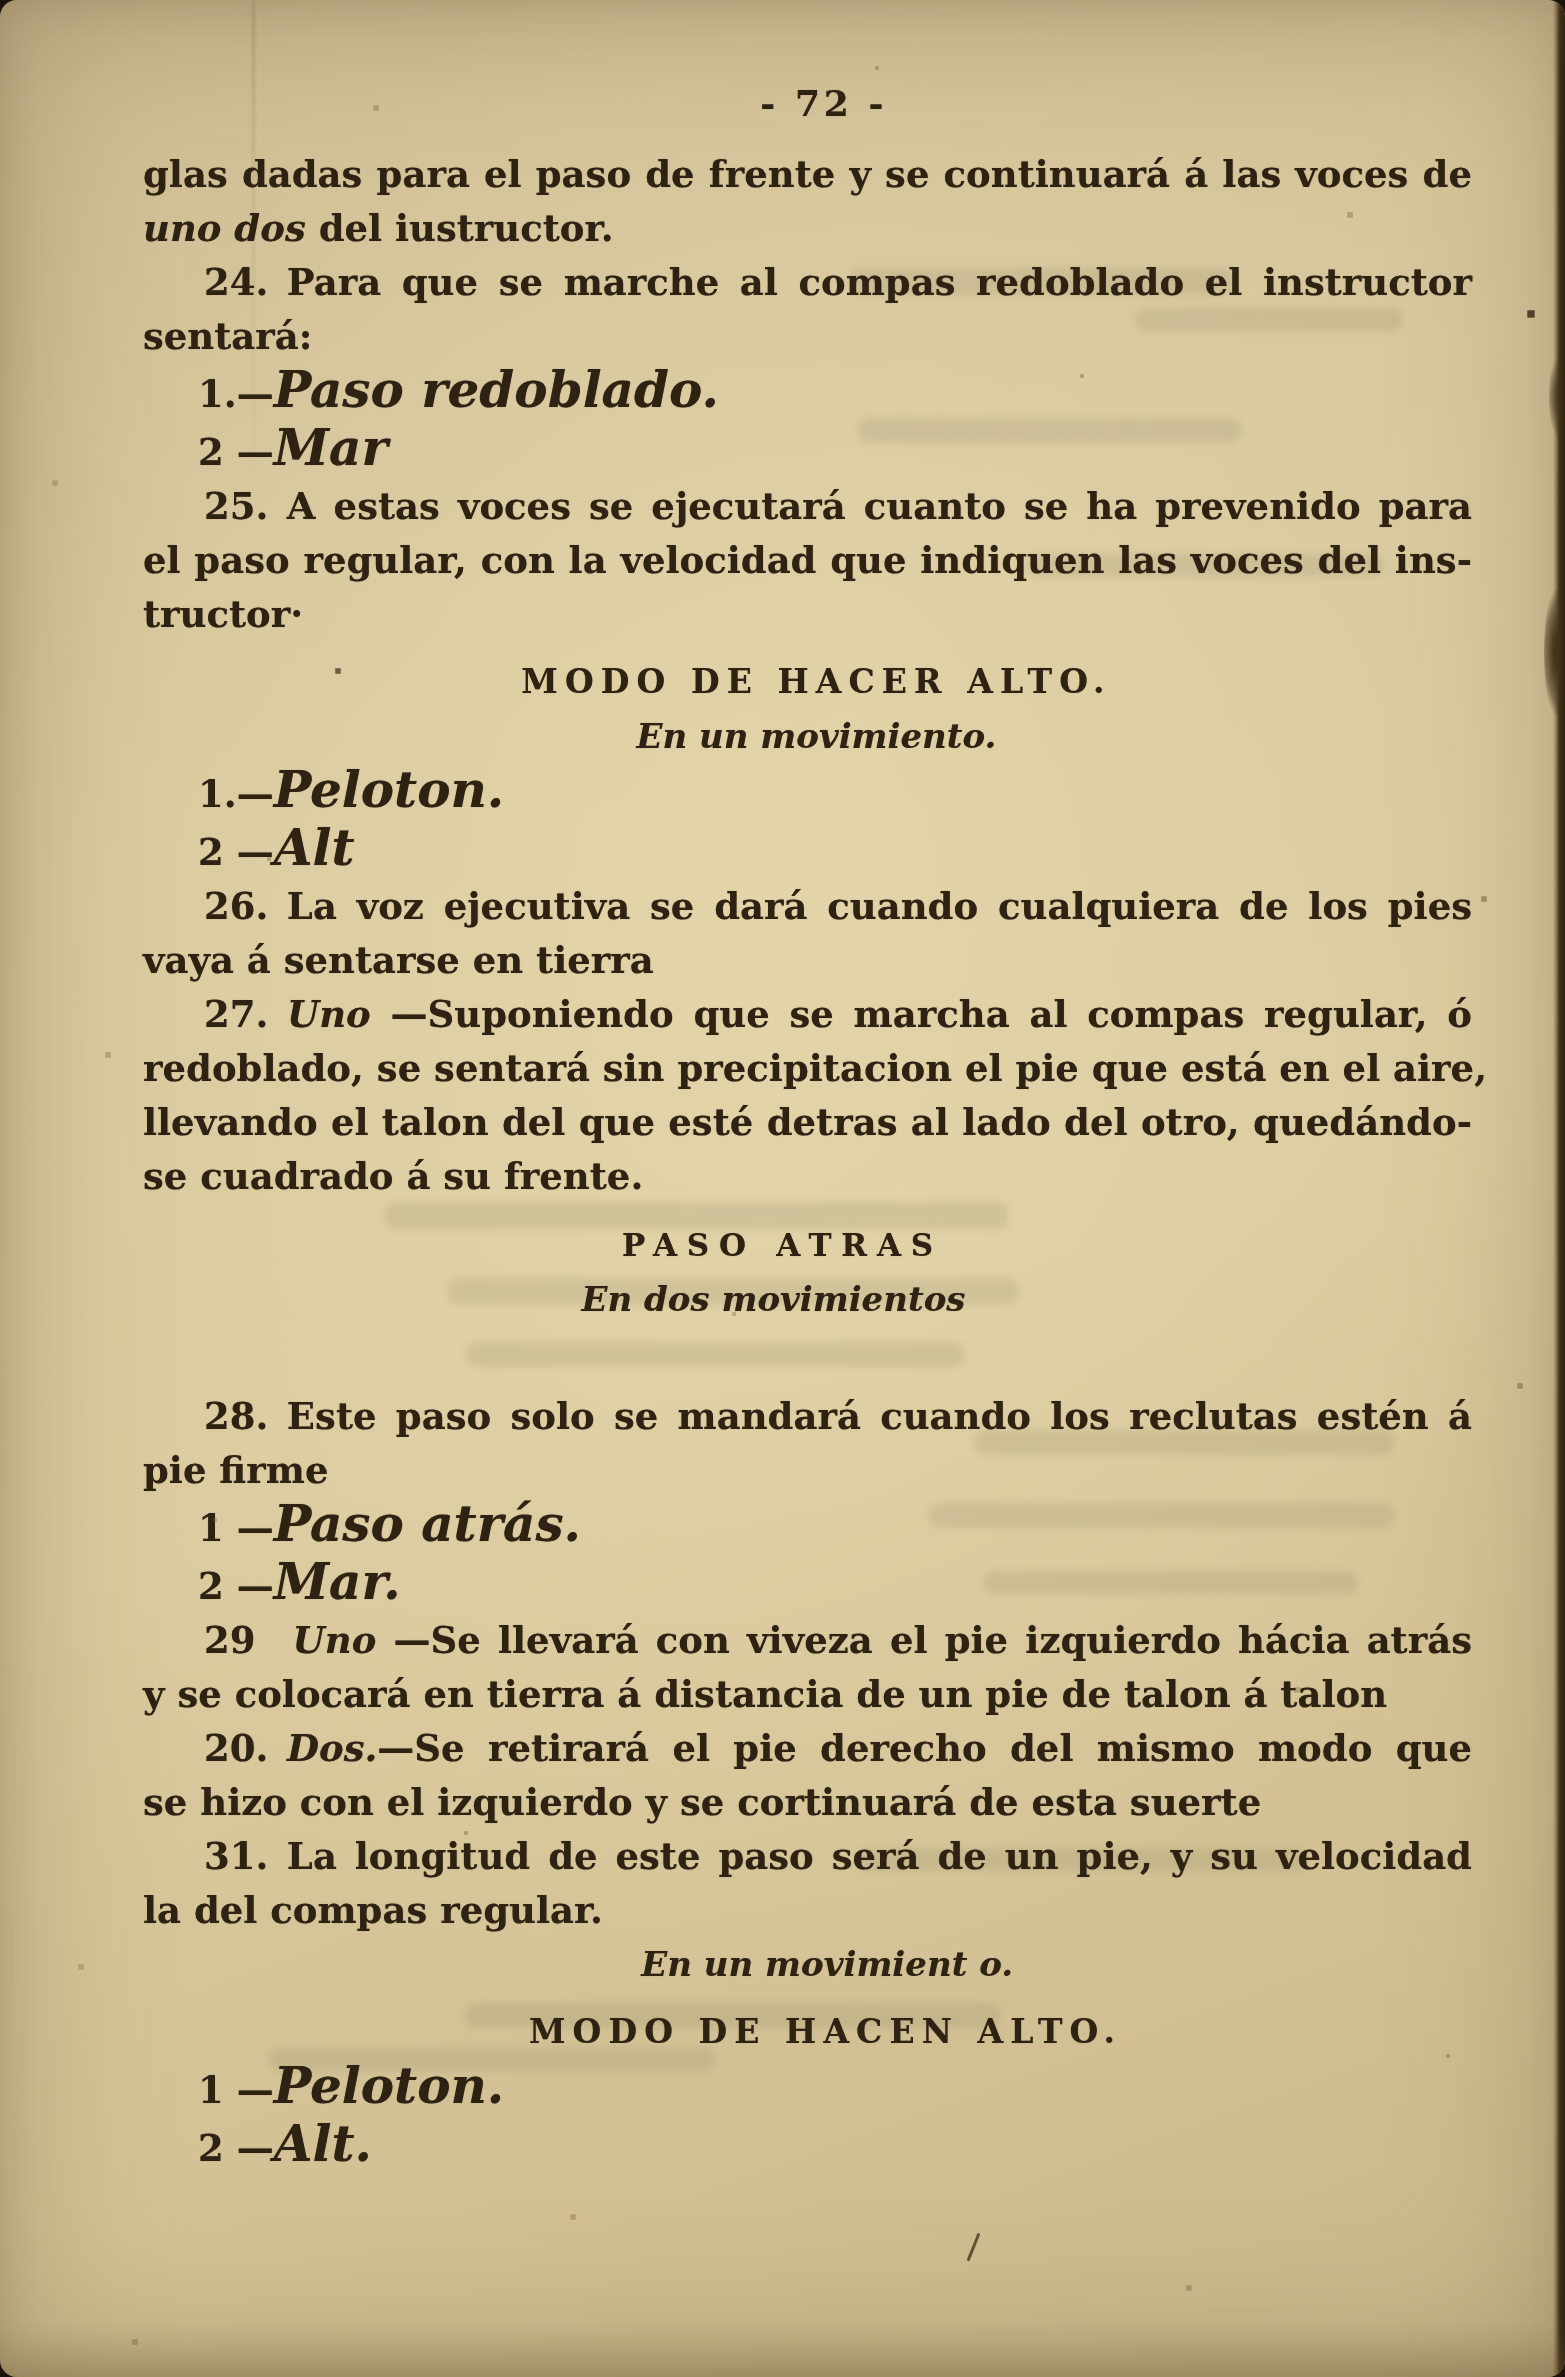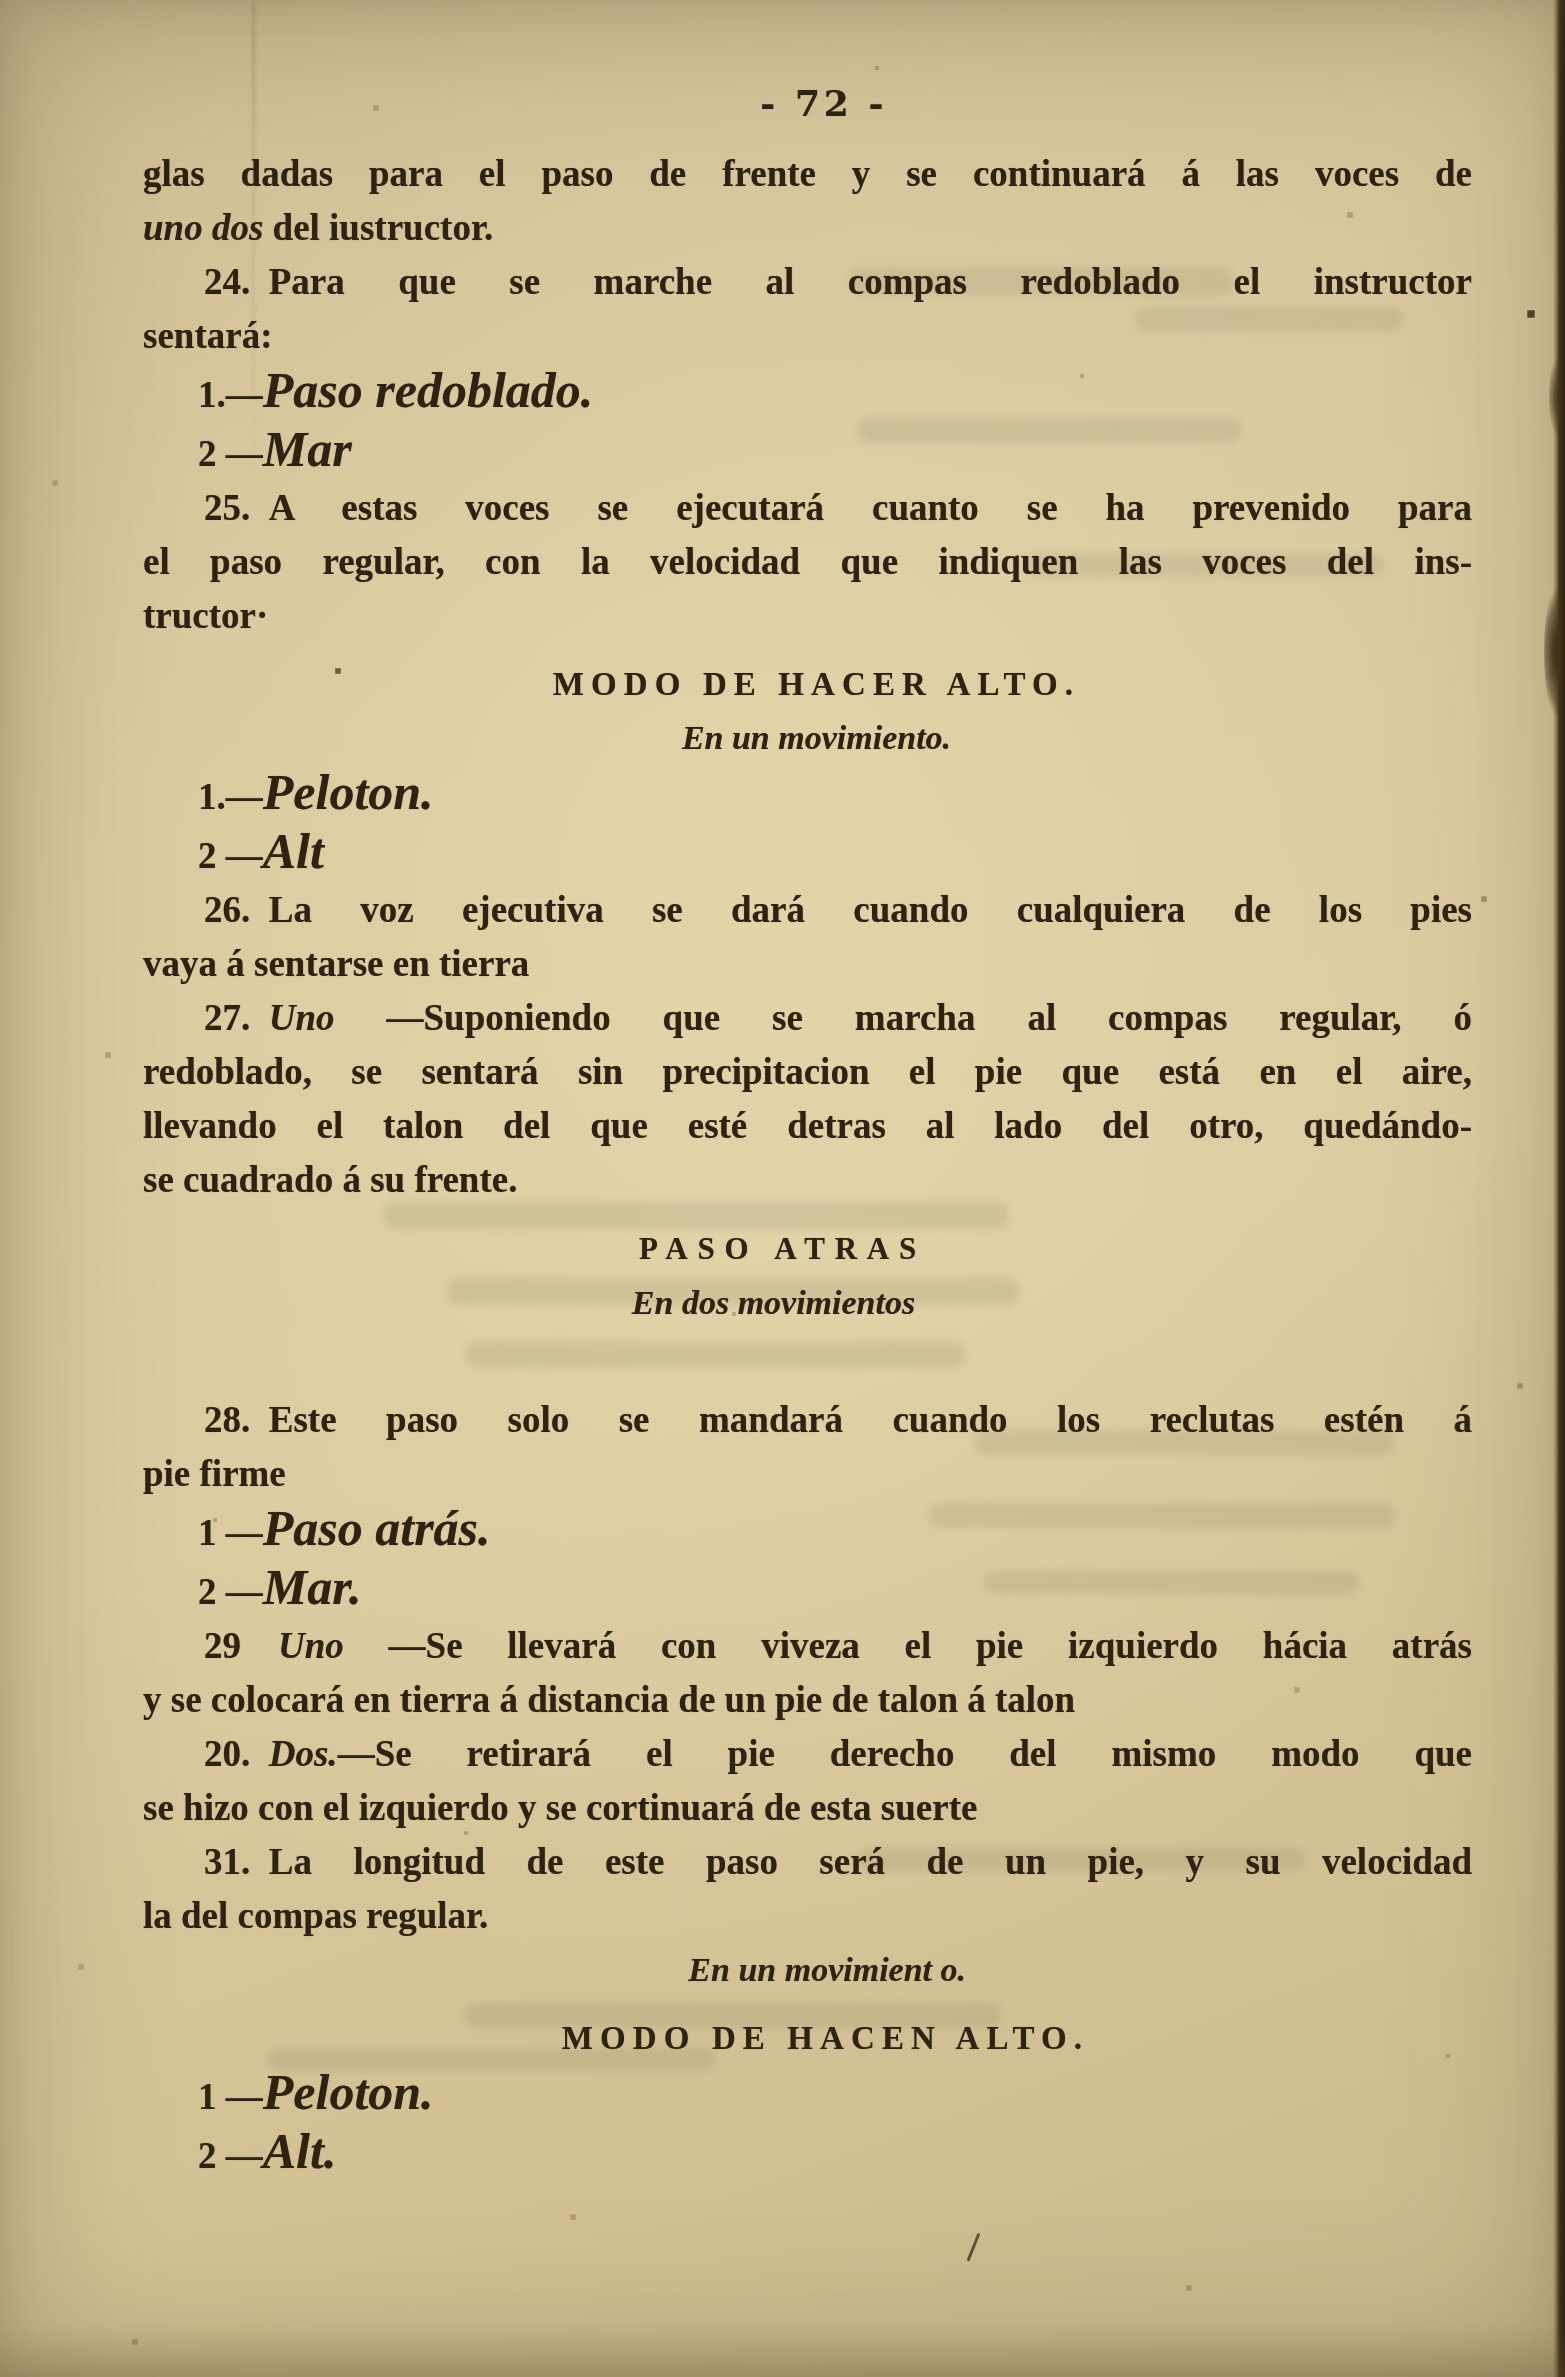--- a/index.html
+++ b/index.html
@@ -4,20 +4,21 @@
 <style>
   html,body{margin:0;padding:0;background:#1a140c;}
   .page{
     position:relative;
     width:1565px;height:2377px;
     overflow:hidden;
     font-family:"DejaVu Serif","Liberation Serif",serif;
     background:
       radial-gradient(ellipse 1251px 1608px at 48% 38%, rgba(235,222,180,.55), rgba(0,0,0,0) 70%),
       linear-gradient(160deg, #cdbb92 0%, #d8c79d 30%, #dbca9f 55%, #d2c094 82%, #c9b78c 100%);
+    border-radius: 17px;
   }
   .vignette{position:absolute;inset:0;pointer-events:none;
     box-shadow:inset 0 0 161px rgba(92,72,40,.35), inset 0 0 36px rgba(92,72,40,.18);}
   .crease{position:absolute;left:252px;top:0;width:2.7px;height:500px;
     background:linear-gradient(to bottom, rgba(120,98,60,.25), rgba(120,98,60,0));
     filter:blur(1.8px);}
   .bottom-shade{position:absolute;left:0;right:0;bottom:0;height:54px;
     background:linear-gradient(to bottom, rgba(0,0,0,0), rgba(108,92,54,.25));}
   
   .edge-shadow{position:absolute;top:0;bottom:0;right:0;width:12.5px;
@@ -45,21 +46,21 @@
     background:rgba(62,46,24,.75);transform:rotate(22deg);border-radius:1.8px;}
   
   .page-number{position:absolute;top:82px;left:143px;width:1340px;text-align:center;
     transform:translateX(10.7px);
     font-size:36px;font-weight:bold;color:var(--ink);letter-spacing:3.6px;
     text-shadow:0 0 0.9px rgba(43,31,16,.5);}
   
   .text-column{position:absolute;left:143px;top:147px;width:1329px;color:var(--ink);
     font-size:37px;font-weight:bold;line-height:54px;
     text-shadow:0 0 0.9px rgba(43,31,16,.45);}
-  .line{white-space:nowrap;font-family:Liberation Serif, serif;}
+  .line{white-space:nowrap;}
   .just{text-align:justify;text-align-last:justify;}
   .indent{padding-left:61px;}
   .command{padding-left:55px;}
   .command .it{font-size:50px;}
   .it{font-style:italic;}
   .heading{text-align:center;font-size:33px;letter-spacing:7.1px;line-height:54px;
     margin-top:14.3px;}
   .heading.small{font-size:31px;letter-spacing:9.8px;}
   .subhead{text-align:center;font-style:italic;font-size:34px;}
   .gap{margin-top:63px;}

